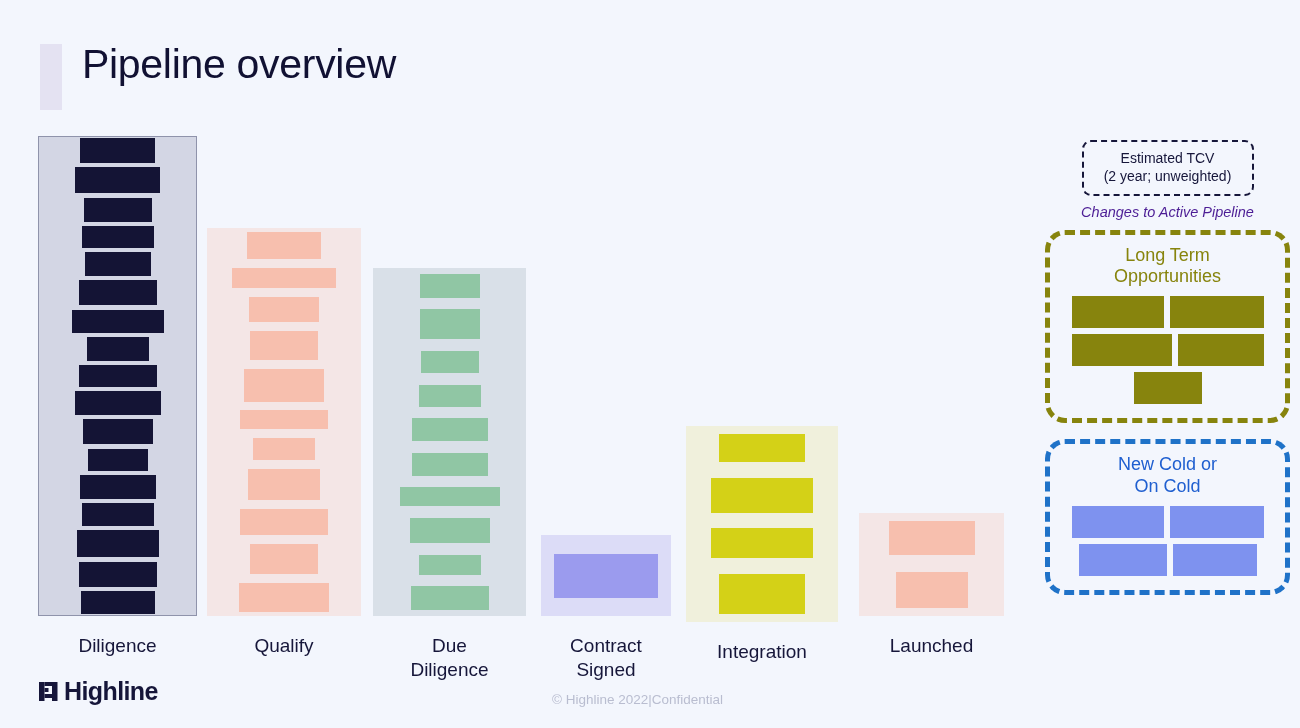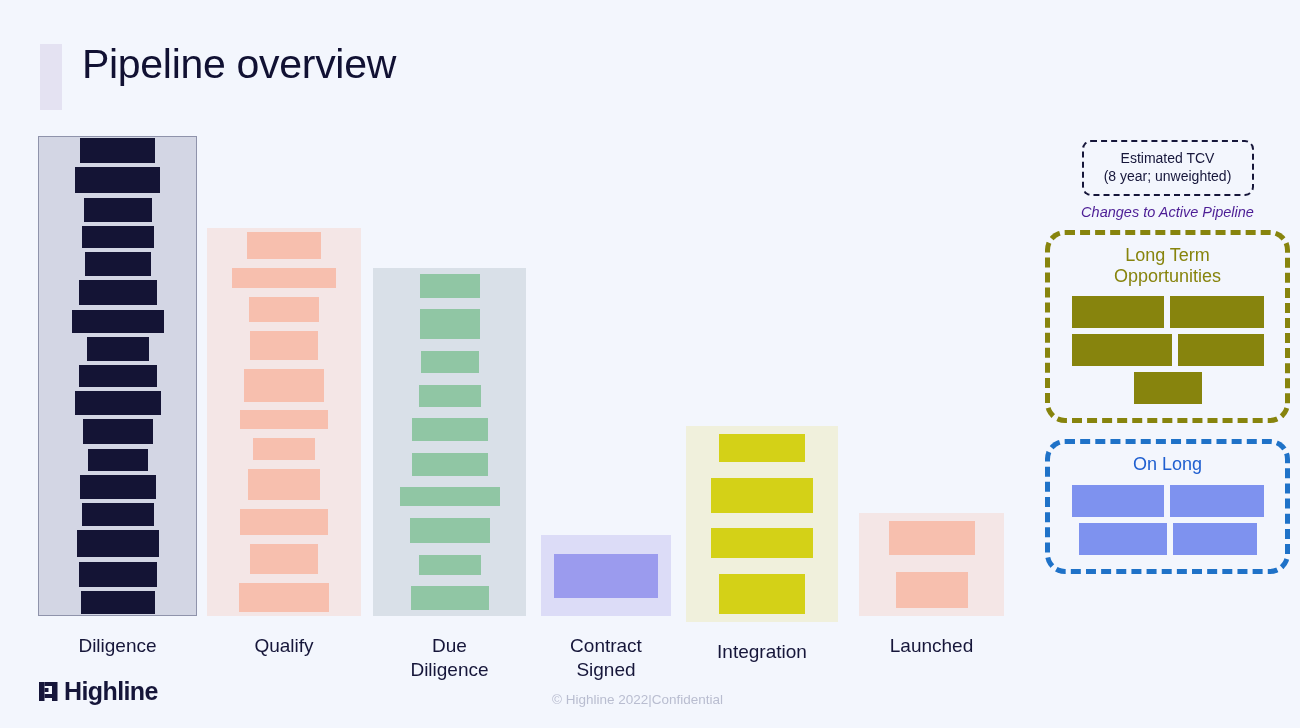--- a/index.html
+++ b/index.html
@@ -195,40 +195,41 @@
         </div>
         <div class="stage-label" style="top: 534px;">
           <div>Launched</div>
         </div>
       </div>
     </div>
 
   <div id="legend">
     <div class="legend-chip">
       <div>Estimated TCV</div>
-      <div>(8 year; unweighted)</div>
+      <div>(2 year; unweighted)</div>
     </div>
     <div class="legend-note">Changes to Active Pipeline</div>
     <div id="legend-panels">
         <div class="legend-panel olive" style="border-color: rgb(135, 132, 13);">
           <div class="panel-title">
             <div>Long Term</div>
             <div>Opportunities</div>
           </div>
           <div class="tile-wrap">
             <div class="tile" style="width: 92px; background: rgb(135, 132, 13);"></div>
             <div class="tile" style="width: 94px; background: rgb(135, 132, 13);"></div>
             <div class="tile" style="width: 100px; background: rgb(135, 132, 13);"></div>
             <div class="tile" style="width: 86px; background: rgb(135, 132, 13);"></div>
             <div class="tile" style="width: 68px; background: rgb(135, 132, 13);"></div>
           </div>
         </div>
         <div class="legend-panel blue" style="border-color: rgb(31, 114, 200);">
           <div class="panel-title">
-            <div>On Long</div>
+            <div>New Cold or</div>
+            <div>On Cold</div>
           </div>
           <div class="tile-wrap">
             <div class="tile" style="width: 92px; background: rgb(126, 146, 239);"></div>
             <div class="tile" style="width: 94px; background: rgb(126, 146, 239);"></div>
             <div class="tile" style="width: 88px; background: rgb(126, 146, 239);"></div>
             <div class="tile" style="width: 84px; background: rgb(126, 146, 239);"></div>
           </div>
         </div>
       </div>
   </div>

